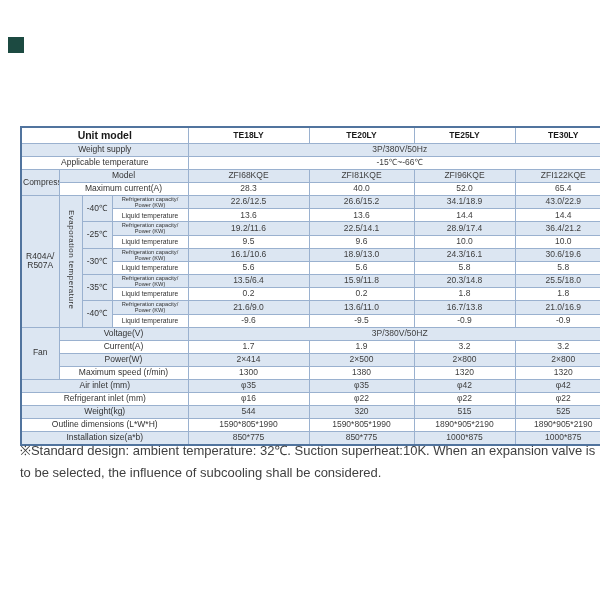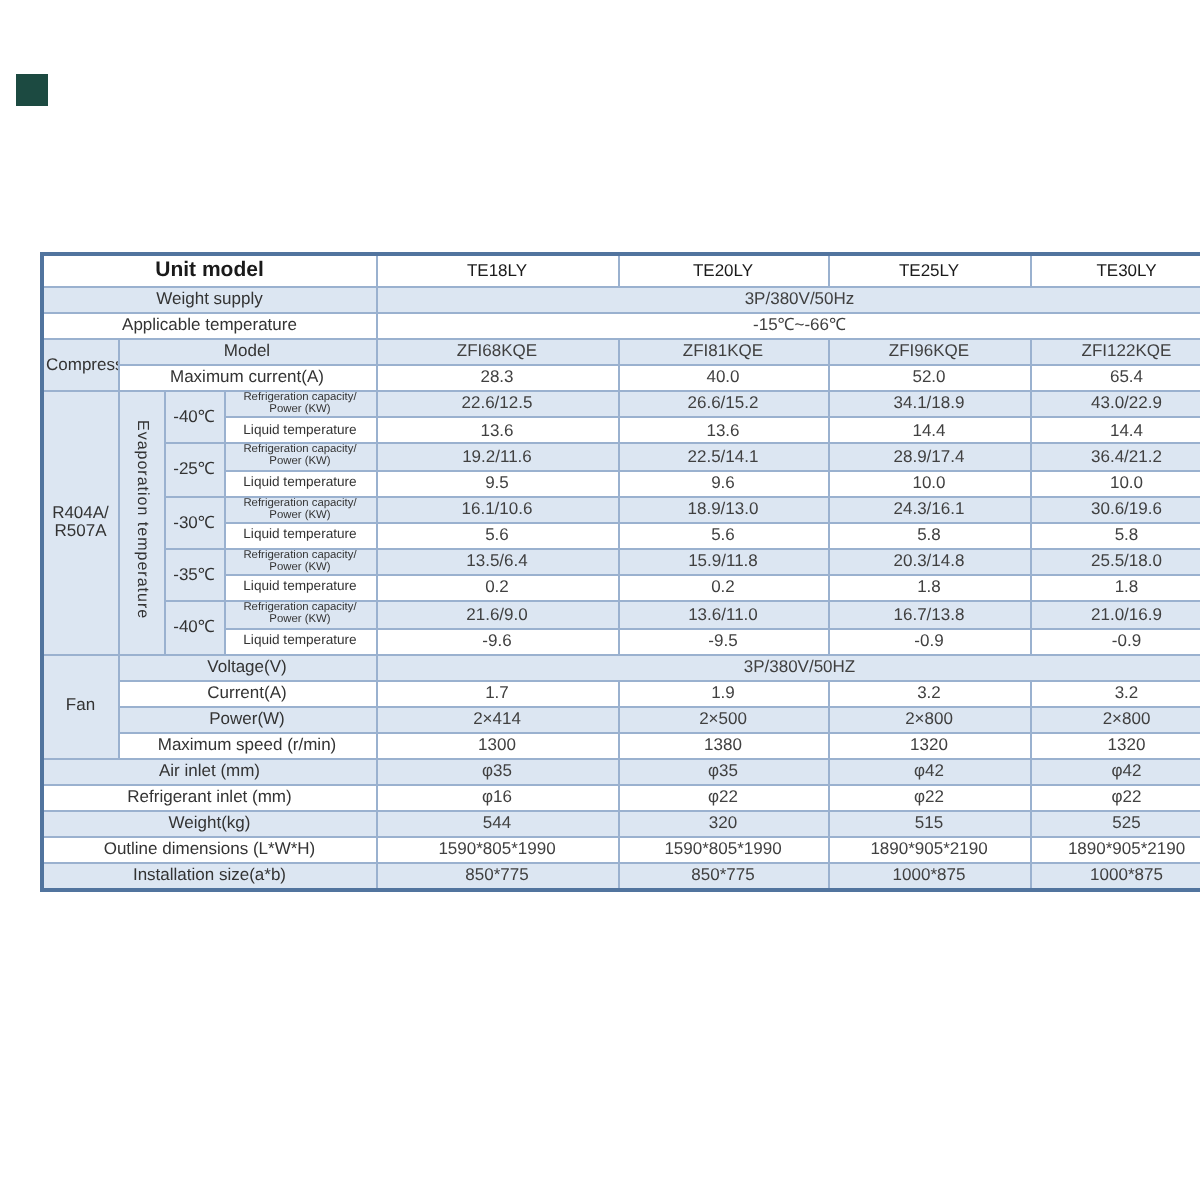--- a/index.html
+++ b/index.html
@@ -32,21 +32,21 @@
     padding: 0 1px;
     text-align: center;
     vertical-align: middle;
     height: 12px;
     background: #ffffff;
     overflow: hidden;
   }
   tr.b td { background: #dce6f2; }
 
   td.unitmodel { font-weight: bold; font-size: 10.5px; color: #1a1a1a; }
-  td.modelhead { font-weight: normal; font-size: 8.5px; color: #1a1a1a; }
+  td.modelhead { font-weight: bold; font-size: 8.5px; color: #1a1a1a; }
   tr.hdr td { height: 15px; }
 
   td.lbl { color: #333333; }
   td.val { color: #404040; }
 
   td.tinylbl { font-size: 5.7px; line-height: 1.08; color: #333333; }
   td.tinylbl span { display: block; }
   td.liquidlbl { font-size: 6.8px; color: #333333; }
 
   td.sidelbl span { display: block; }
@@ -284,14 +284,15 @@
         <td class="lbl" colspan="4">Installation size(a*b)</td>
         <td class="val">850*775</td>
         <td class="val">850*775</td>
         <td class="val">1000*875</td>
         <td class="val">1000*875</td>
       </tr>
     </tbody>
       </table>
   </div>
 
+  <div class="footnote">※Standard design: ambient temperature: 32℃. Suction superheat:10K. When an expansion valve is to be selected, the influence of subcooling shall be considered.</div>
 
 </div>
 
 </body></html>

